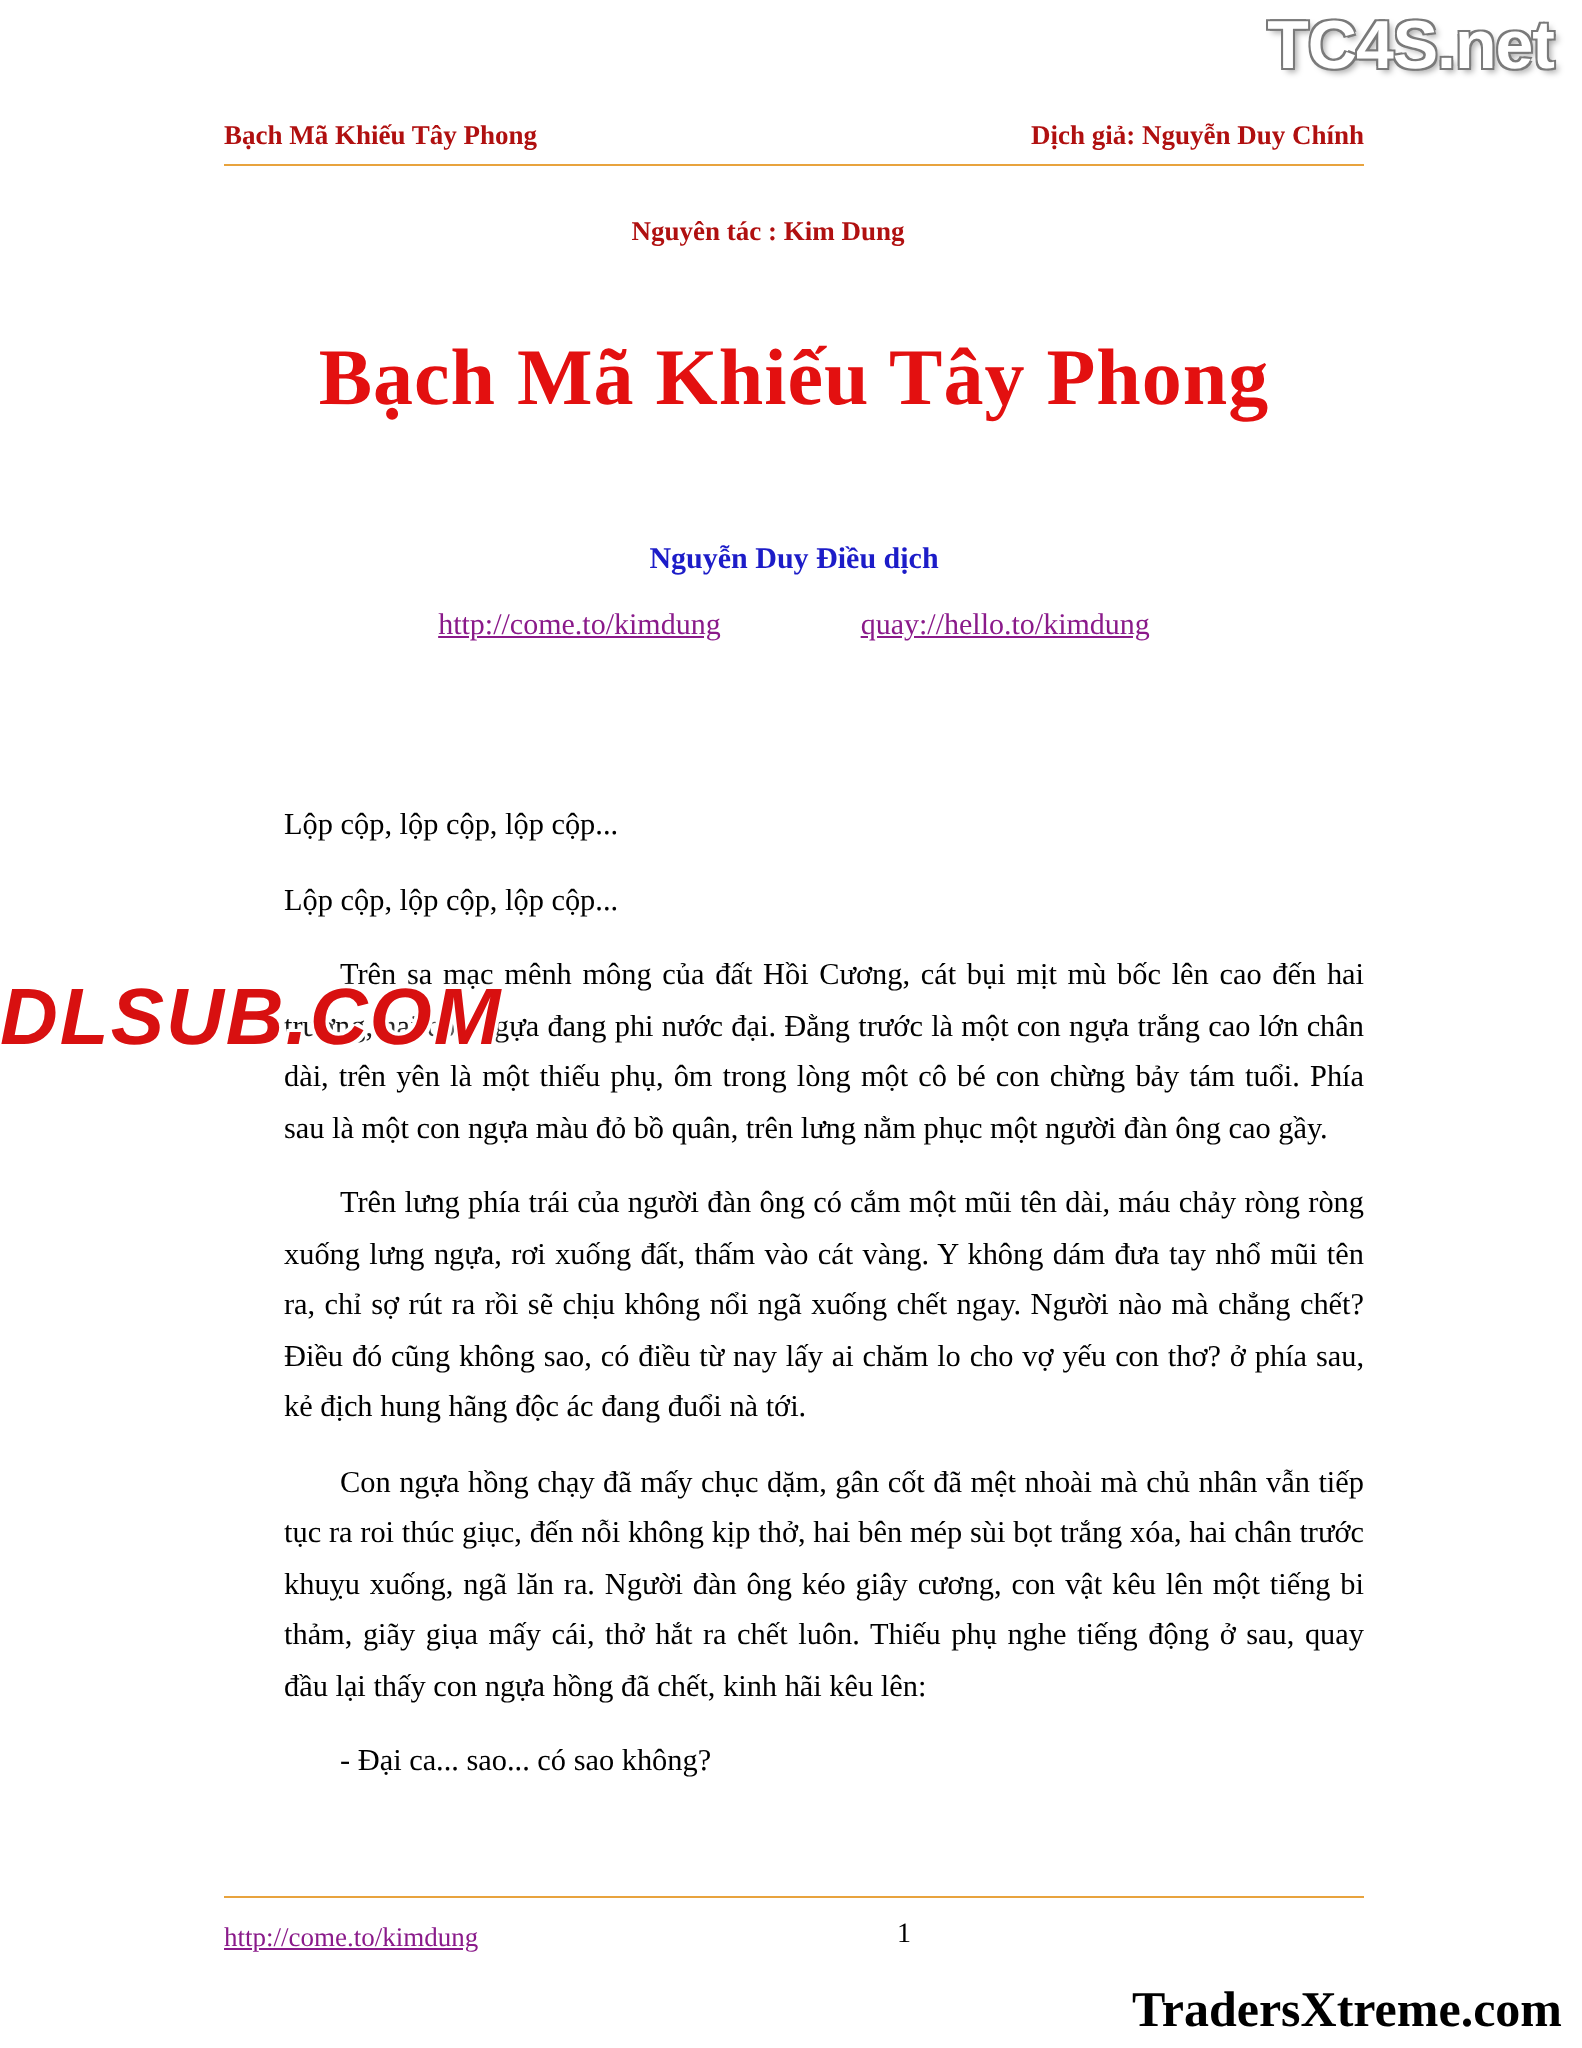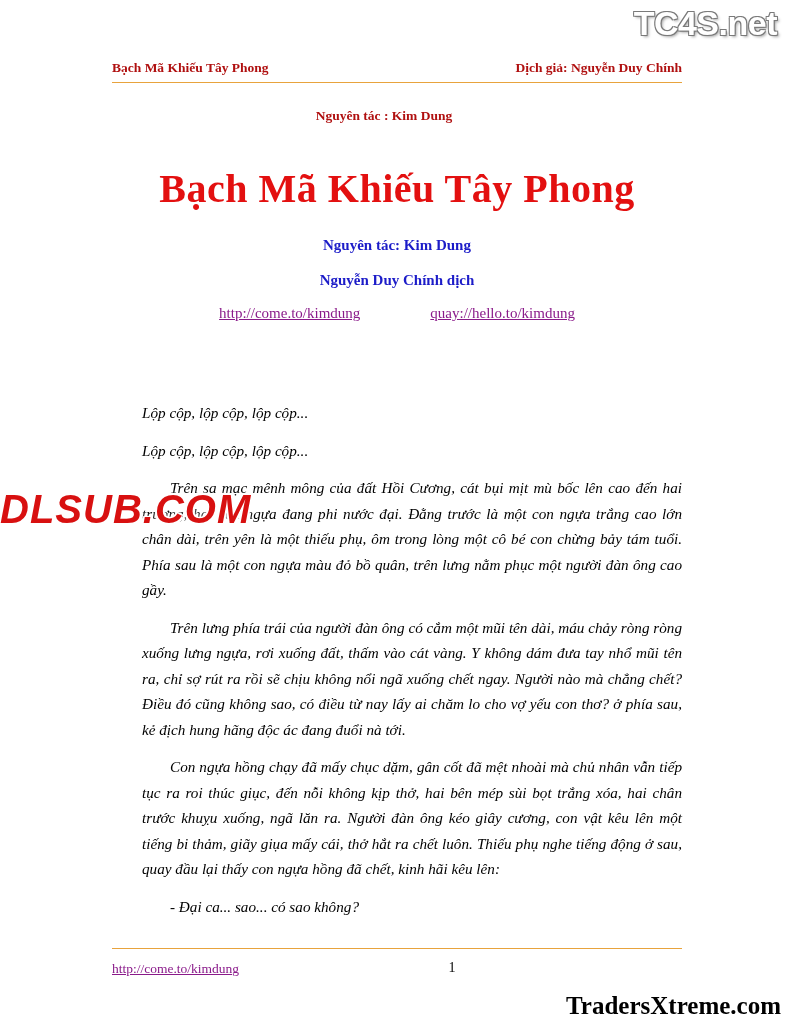--- a/index.html
+++ b/index.html
@@ -147,21 +147,20 @@
   .body-text {
     position: absolute;
     top: 400px;
     left: 30px;
     width: 540px;
     font-family: "Liberation Serif", serif;
     font-size: 15.2px;
     line-height: 25.5px;
     color: #000000;
     text-align: justify;
-    font-style: italic;
   }
   .body-text p {
     margin: 0 0 12px 0;
     text-indent: 28px;
   }
   .body-text p.noindent { text-indent: 0; }
   .body-text p.dash { text-indent: 28px; }
 
   
   .footer-link {
@@ -196,22 +195,21 @@
 <div class="page">
 
   <div class="runhead">
     <span class="rh-left">Bạch Mã Khiếu Tây Phong</span>
     <span class="rh-mid">Nguyên tác : Kim Dung</span>
     <span class="rh-right">Dịch giả: Nguyễn Duy Chính</span>
   </div>
   <div class="rule rule-top"></div>
 
   <h1 class="doc-title">Bạch Mã Khiếu Tây Phong</h1>
-  <div class="byline byline-1">Nguyên tác: Kim Dung</div>
-  <div class="byline byline-2">Nguyễn Duy Chính dịch</div>
+  <div class="byline byline-2">Nguyễn Duy Điều dịch</div>
 
   <div class="links">
     <a href="#">http://come.to/kimdung</a>
     <a href="#">quay://hello.to/kimdung</a>
   </div>
 
   <div class="body-text">
     <p class="noindent">Lộp cộp, lộp cộp, lộp cộp...</p>
     <p class="noindent">Lộp cộp, lộp cộp, lộp cộp...</p>
     <p>Trên sa mạc mênh mông của đất Hồi Cương, cát bụi mịt mù bốc lên cao đến hai trượng, hai con ngựa đang phi nước đại. Đằng trước là một con ngựa trắng cao lớn chân dài, trên yên là một thiếu phụ, ôm trong lòng một cô bé con chừng bảy tám tuổi. Phía sau là một con ngựa màu đỏ bồ quân, trên lưng nằm phục một người đàn ông cao gầy.</p>

